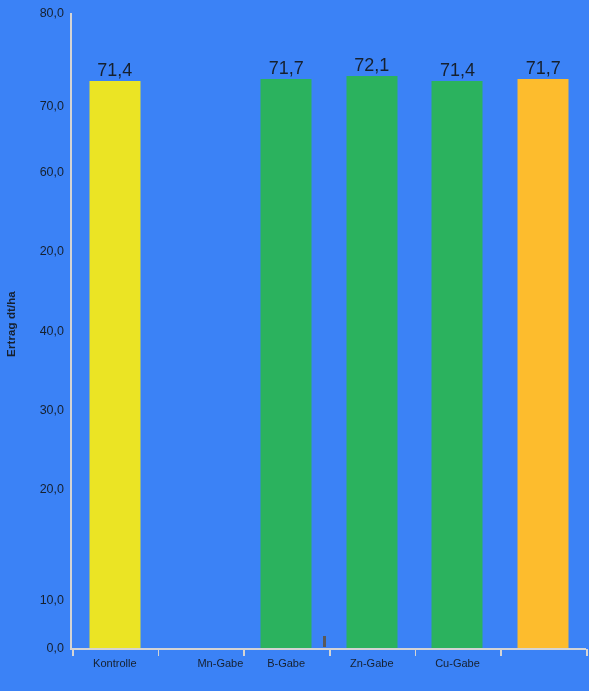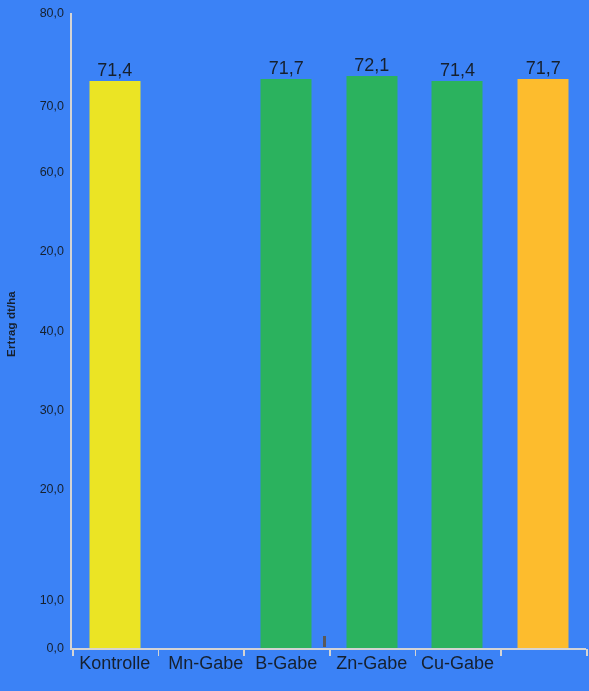--- a/index.html
+++ b/index.html
@@ -131,21 +131,21 @@
     position: absolute;
     left: 70px;
     top: 656px;
     width: 516px;
     height: 35px;
   }
   #x-labels .xlabel {
     position: absolute;
     top: 0;
     text-align: center;
-    font-size: 18px;
+    font-size: 11px;
     line-height: 15px;
     color: #16202e;
   }
   #x-labels .xlabel .l2 {
     display: block;
   }
 </style>
 </head>
 <body>
 

